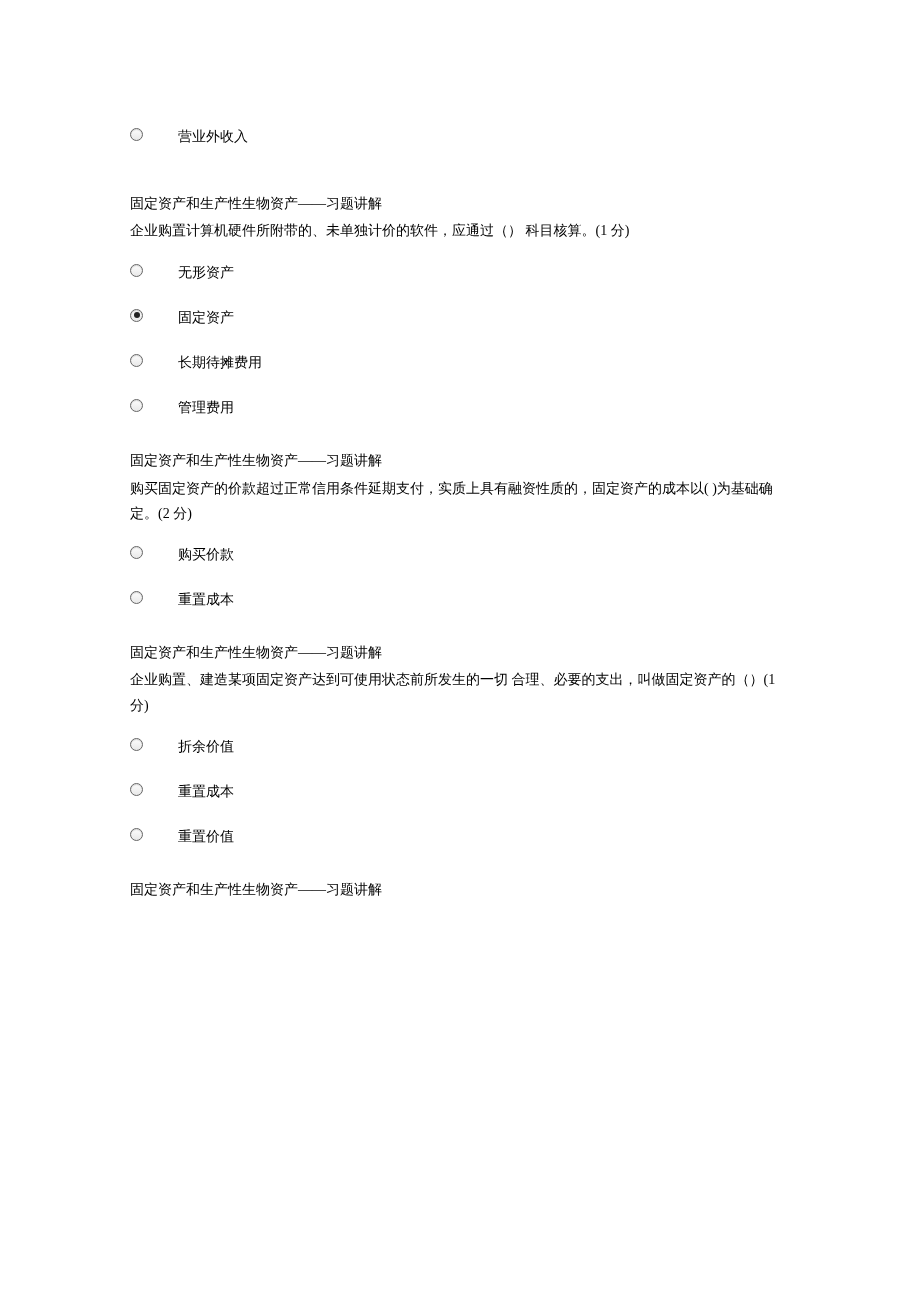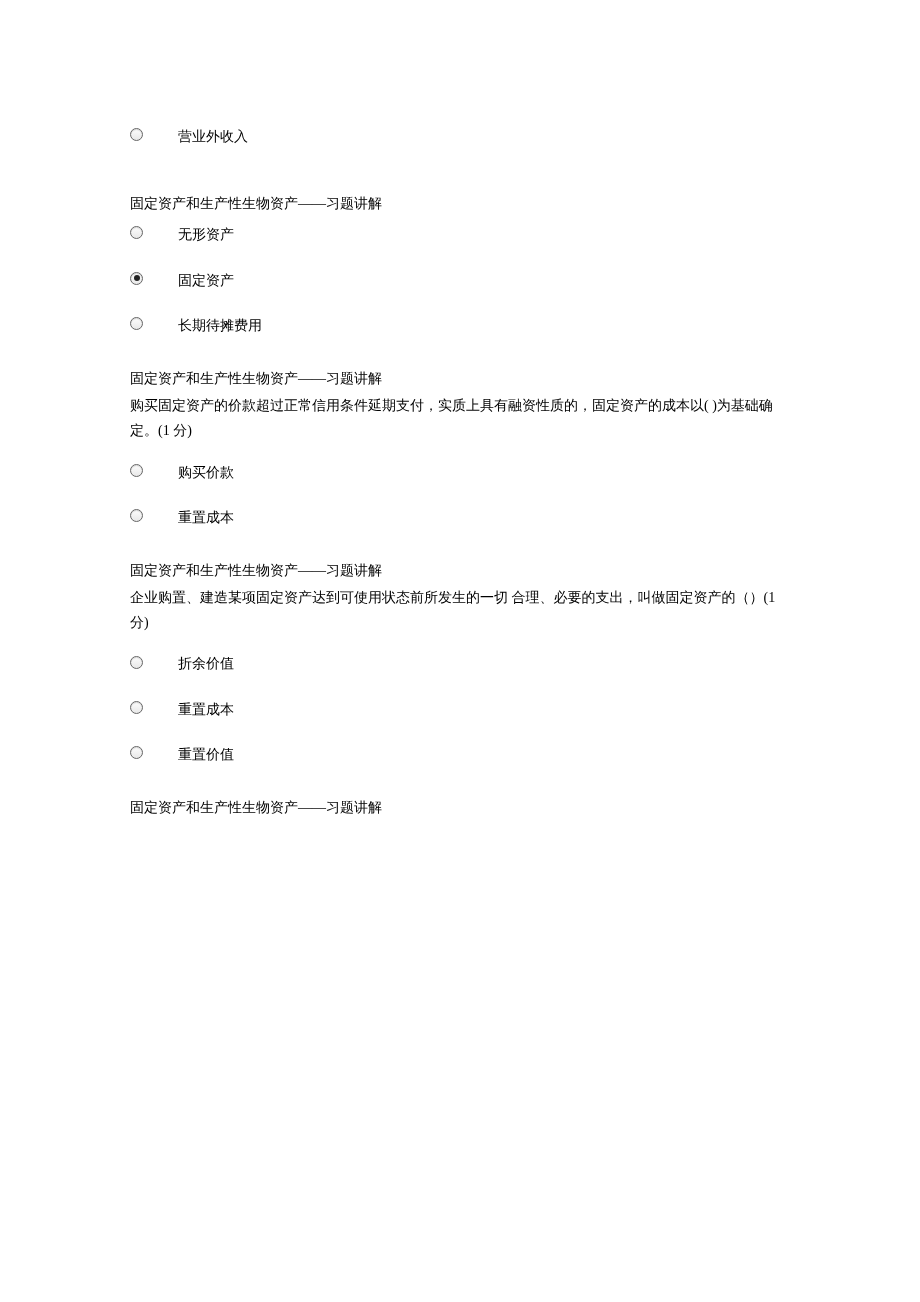--- a/index.html
+++ b/index.html
@@ -70,43 +70,50 @@
   <div class="option-row">
     <div class="radio-wrap">
       <div class="radio"></div>
     </div>
     <div class="option-label">营业外收入</div>
   </div>
 </div>
 
 <div class="question-block">
   <div class="section-title">固定资产和生产性生物资产——习题讲解</div>
+  <div class="question-text">企业购置计算机硬件所附带的、未单独计价的软件，应通过（）  科目核算。(1 分)</div>
   <div class="option-row">
     <div class="radio-wrap">
         <div class="radio"></div>
       </div>
     <div class="option-label">无形资产</div>
   </div>
   <div class="option-row">
     <div class="radio-wrap">
         <div class="radio selected"></div>
       </div>
     <div class="option-label">固定资产</div>
   </div>
   <div class="option-row">
     <div class="radio-wrap">
         <div class="radio"></div>
       </div>
     <div class="option-label">长期待摊费用</div>
   </div>
+  <div class="option-row">
+    <div class="radio-wrap">
+        <div class="radio"></div>
+      </div>
+    <div class="option-label">管理费用</div>
+  </div>
 </div>
 
 <div class="question-block">
   <div class="section-title">固定资产和生产性生物资产——习题讲解</div>
-  <div class="question-text">购买固定资产的价款超过正常信用条件延期支付，实质上具有融资性质的，固定资产的成本以(   )为基础确定。(1 分)</div>
+  <div class="question-text">购买固定资产的价款超过正常信用条件延期支付，实质上具有融资性质的，固定资产的成本以(   )为基础确定。(2 分)</div>
   <div class="option-row">
     <div class="radio-wrap">
         <div class="radio"></div>
       </div>
     <div class="option-label">购买价款</div>
   </div>
   <div class="option-row">
     <div class="radio-wrap">
         <div class="radio"></div>
       </div>

